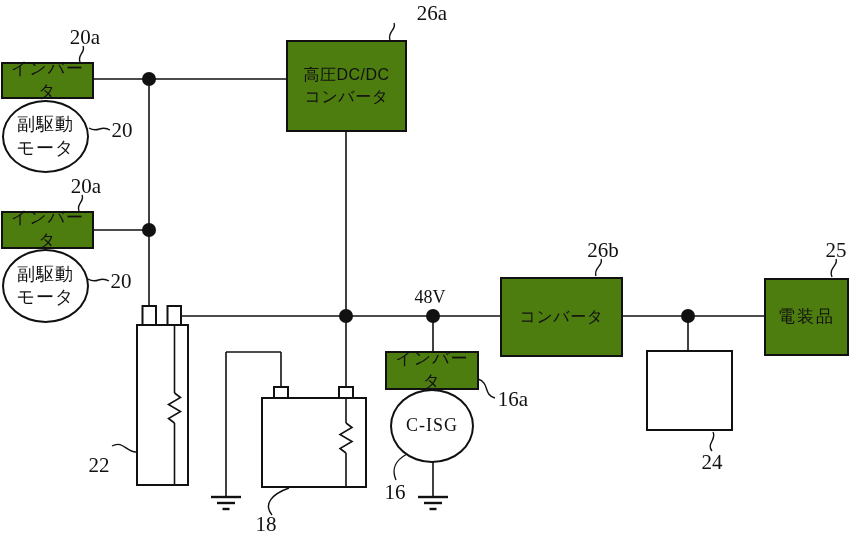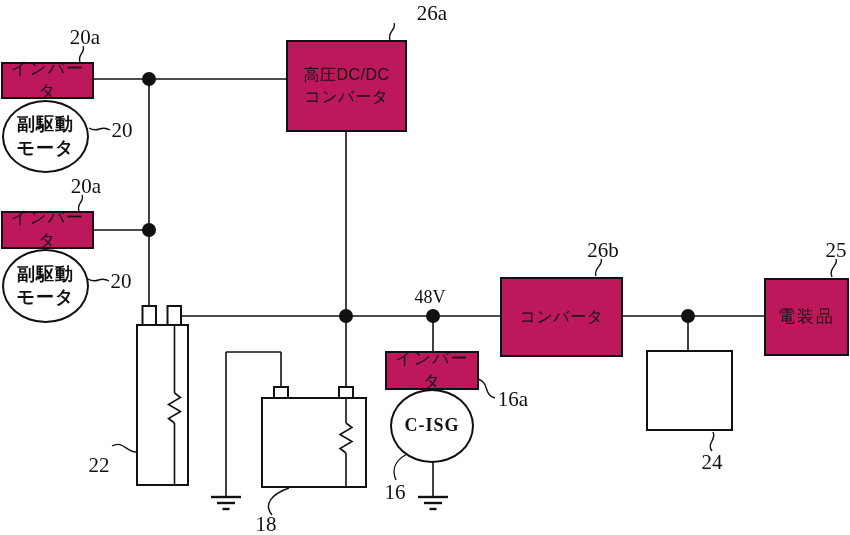--- a/index.html
+++ b/index.html
@@ -2,28 +2,28 @@
 <html><head>
 <meta charset="utf-8">
 <style>
   html,body{margin:0;padding:0;background:#ffffff;}
   .stage{
     position:relative;width:850px;height:535px;background:#ffffff;overflow:hidden;
     font-family:"Liberation Sans","DejaVu Sans",sans-serif;color:#111;
   }
   .stage svg{position:absolute;left:0;top:0;}
   .box{
-    position:absolute;box-sizing:border-box;border:2px solid #111;background:#be185d;
+    position:absolute;box-sizing:border-box;border:2px solid #111;background:#4d7c0f;
     display:flex;flex-direction:column;align-items:center;justify-content:center;
     text-align:center;line-height:1.35;
   }
   .circle{
     position:absolute;box-sizing:border-box;border:2px solid #111;background:#fff;
     border-radius:50%;display:flex;flex-direction:column;align-items:center;
-    justify-content:center;text-align:center;line-height:1.3;font-weight:bold;
+    justify-content:center;text-align:center;line-height:1.3;
   }
   .inv-label{font-size:17px;letter-spacing:1px;}
   .cv-label{font-size:16px;letter-spacing:0.5px;}
   .motor-label{font-size:18px;letter-spacing:1px;}
   .elec-label{font-size:17px;letter-spacing:2px;}
   .cisg-label{font-family:"Liberation Serif","DejaVu Serif",serif;font-size:18px;letter-spacing:1px;}
   .ref{
     position:absolute;transform:translate(-50%,-50%);white-space:nowrap;
     font-family:"Liberation Serif","DejaVu Serif",serif;font-size:21px;color:#111;
   }

